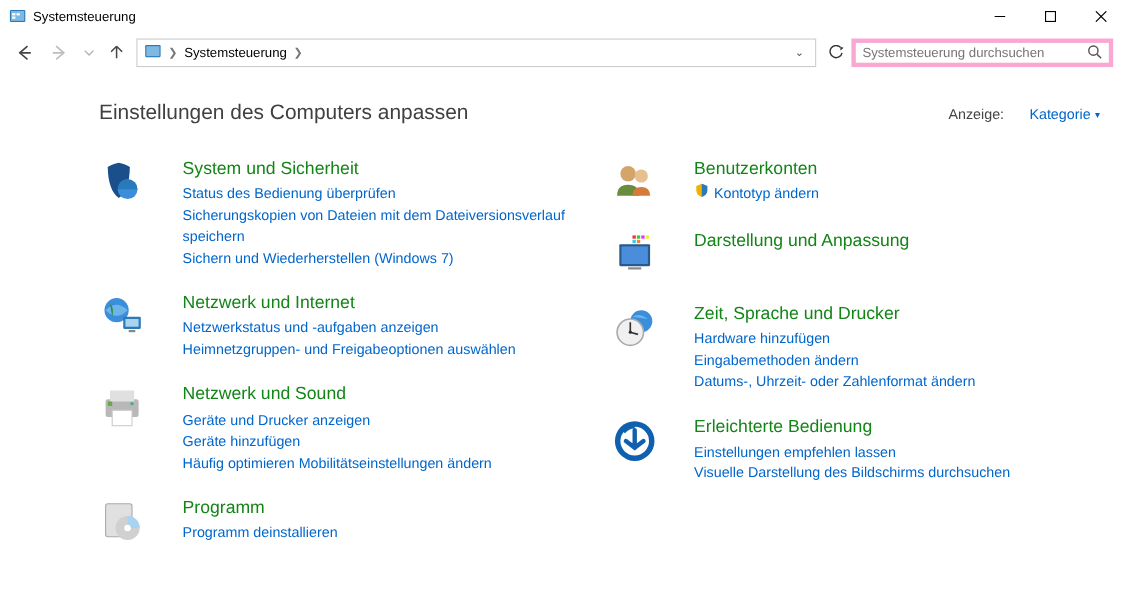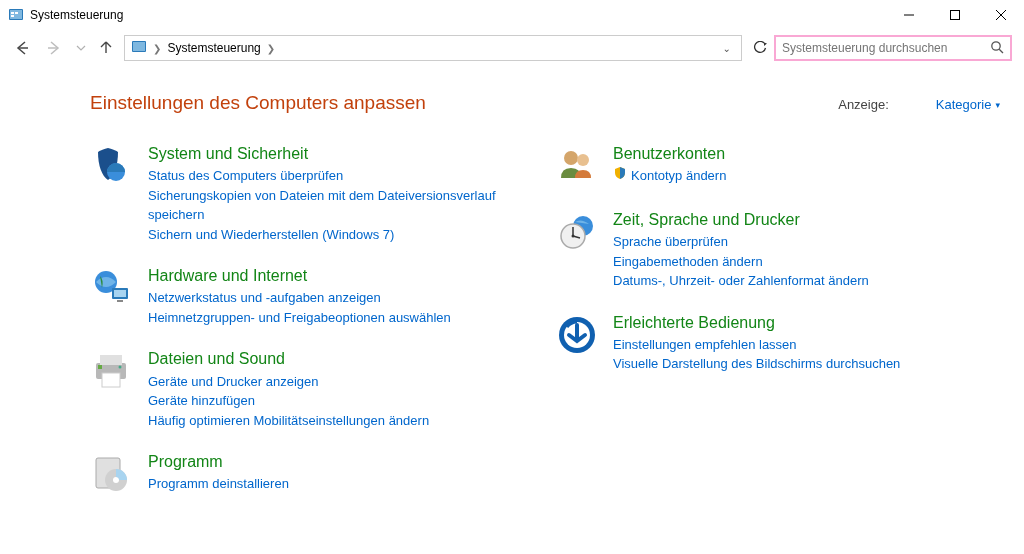--- a/index.html
+++ b/index.html
@@ -16,35 +16,35 @@
 .nav-arrow { width: 20px; height: 20px; display: flex; align-items: center; justify-content: center; opacity: .55; }
 .nav-arrow.enabled { opacity: .9; }
 .nav-caret { opacity: .5; }
 .nav-up { opacity: .9; }
 .addressbar { flex: 1; height: 26px; border: 1px solid #ccc; margin: 0 4px 0 10px; display: flex; align-items: center; padding: 0 6px; font-size: 12px; gap: 6px; }
 .addressbar .crumb { color: #000; }
 .addressbar .sep { color: #777; font-size: 10px; }
 .addressbar .spacer { flex: 1; }
 .addr-caret { color: #555; font-size: 10px; padding: 0 4px; }
 .refresh { width: 28px; height: 26px; display: flex; align-items: center; justify-content: center; color: #333; }
-.searchbox { width: 238px; height: 26px; border: 2px solid #f9a8d4; display: flex; align-items: center; padding: 0 6px; }
+.searchbox { width: 238px; height: 26px; border: 4px solid #f9a8d4; display: flex; align-items: center; padding: 0 6px; }
 .searchbox input { border: none; outline: none; flex: 1; font-size: 12px; color: #555; background: transparent; }
 .search-icon { color: #555; }
 
 .content { padding: 26px 24px 0 90px; }
 .content-header { display: flex; align-items: baseline; margin-bottom: 30px; }
-.heading { color: #c2410c; font-size: 19px; font-weight: 400; }
-.view-wrap { margin-left: auto; display: flex; align-items: flex-end; gap: 24px; font-size: 13px; }
+.heading { color: #404040; font-size: 19px; font-weight: 400; }
+.view-wrap { margin-left: auto; display: flex; align-items: flex-end; gap: 0; font-size: 13px; }
 .view-label { color: #444; }
 .view-value { color: #0066cc; display: flex; align-items: center; gap: 4px; margin-left: 23px; }
 .view-value .caret { color: #0066cc; font-size: 9px; }
 
 .columns { display: flex; gap: 20px; }
 .col { flex: 1; }
-.category { display: flex; gap: 14px; margin-bottom: 22px; align-items: flex-start; }
+.category { display: flex; gap: 32px; margin-bottom: 22px; align-items: flex-start; }
 .cat-icon { width: 44px; height: 44px; flex-shrink: 0; display: flex; align-items: center; justify-content: center; }
 .cat-body { flex: 1; }
 .cat-title { color: #128516; font-size: 16px; font-weight: 400; margin-bottom: 3px; line-height: 1.2; display: block; }
 .cat-link { color: #0066cc; font-size: 13px; display: block; line-height: 1.5; }
 .cat-link.with-shield { display: flex; align-items: flex-start; gap: 4px; }
 .shield-mini { width: 14px; height: 14px; display: inline-flex; }
 </style>
 </head>
 <body>
 
@@ -145,56 +145,56 @@
       <div class="category">
         <span class="cat-icon">
           <svg width="44" height="44" viewBox="0 0 44 44">
               <path d="M18 4 C10 6 8 8 8 8 C8 22 12 32 18 36 C24 32 28 22 28 8 C28 8 26 6 18 4 Z" fill="#1b4f8c"></path>
               <circle cx="26" cy="28" r="9" fill="#3a8edb"></circle>
               <path d="M17 28 A9 9 0 0 1 35 28 Z" fill="#2a7ab9"></path>
             </svg>
         </span>
         <div class="cat-body">
           <a class="cat-title">System und Sicherheit</a>
-          <a class="cat-link">Status des Computers überprüfen</a>
+          <a class="cat-link">Status des Bedienung überprüfen</a>
           <a class="cat-link">Sicherungskopien von Dateien mit dem Dateiversionsverlauf speichern</a>
           <a class="cat-link">Sichern und Wiederherstellen (Windows 7)</a>
         </div>
       </div>
 
       <div class="category">
         <span class="cat-icon">
           <svg width="44" height="44" viewBox="0 0 44 44">
               <circle cx="16" cy="16" r="11" fill="#3a8edb"></circle>
               <path d="M6 16 Q16 6 26 16 Q16 26 6 16" fill="#6fb4e8"></path>
               <path d="M10 10 Q14 14 12 22" fill="#2d8b3f"></path>
               <rect x="22" y="22" width="16" height="11" rx="1" fill="#2a7ab9"></rect>
               <rect x="24" y="24" width="12" height="7" fill="#a8d4f0"></rect>
               <rect x="27" y="34" width="6" height="2" fill="#888"></rect>
             </svg>
         </span>
         <div class="cat-body">
-          <a class="cat-title">Hardware und Internet</a>
+          <a class="cat-title">Netzwerk und Internet</a>
           <a class="cat-link">Netzwerkstatus und -aufgaben anzeigen</a>
           <a class="cat-link">Heimnetzgruppen- und Freigabeoptionen auswählen</a>
         </div>
       </div>
 
       <div class="category">
         <span class="cat-icon">
           <svg width="44" height="44" viewBox="0 0 44 44">
               <rect x="6" y="14" width="30" height="16" rx="2" fill="#b8b8b8"></rect>
               <rect x="10" y="6" width="22" height="10" fill="#e0e0e0"></rect>
               <rect x="12" y="24" width="18" height="14" fill="#fff" stroke="#ccc"></rect>
               <circle cx="30" cy="18" r="1.5" fill="#4a8"></circle>
               <rect x="8" y="16" width="4" height="4" fill="#6a4"></rect>
             </svg>
         </span>
         <div class="cat-body">
-          <a class="cat-title">Dateien und Sound</a>
+          <a class="cat-title">Netzwerk und Sound</a>
           <a class="cat-link">Geräte und Drucker anzeigen</a>
           <a class="cat-link">Geräte hinzufügen</a>
           <a class="cat-link">Häufig optimieren Mobilitätseinstellungen ändern</a>
         </div>
       </div>
 
       <div class="category">
         <span class="cat-icon">
           <svg width="44" height="44" viewBox="0 0 44 44">
               <rect x="6" y="6" width="24" height="30" rx="2" fill="#e0e0e0" stroke="#aaa"></rect>
@@ -229,35 +229,53 @@
                 <svg width="14" height="14" viewBox="0 0 14 14">
                   <path d="M7 1 L12 3 L12 7 C12 10 10 12 7 13 C4 12 2 10 2 7 L2 3 Z" fill="#f0b000"></path>
                   <path d="M7 1 L7 13 C10 12 12 10 12 7 L12 3 Z" fill="#2a7ab9"></path>
                 </svg>
               </span>
             <span>Kontotyp ändern</span>
           </a>
         </div>
       </div>
 
+      <div class="category">
+        <span class="cat-icon">
+          <svg width="44" height="44" viewBox="0 0 44 44">
+              <rect x="8" y="12" width="28" height="20" rx="1" fill="#2a5a8c"></rect>
+              <rect x="10" y="14" width="24" height="16" fill="#4a8edb"></rect>
+              <rect x="16" y="33" width="12" height="2" fill="#888"></rect>
+              <rect x="20" y="4" width="3" height="3" fill="#e33"></rect>
+              <rect x="24" y="4" width="3" height="3" fill="#3c3"></rect>
+              <rect x="28" y="4" width="3" height="3" fill="#e3e"></rect>
+              <rect x="32" y="4" width="3" height="3" fill="#ee3"></rect>
+              <rect x="20" y="8" width="3" height="3" fill="#3ce"></rect>
+              <rect x="24" y="8" width="3" height="3" fill="#e83"></rect>
+            </svg>
+        </span>
+        <div class="cat-body">
+          <a class="cat-title">Darstellung und Anpassung</a>
+        </div>
+      </div>
 
       <div class="category">
         <span class="cat-icon">
           <svg width="44" height="44" viewBox="0 0 44 44">
               <circle cx="28" cy="16" r="10" fill="#3a8edb"></circle>
               <path d="M20 12 Q26 8 34 14" fill="#6fb4e8"></path>
               <circle cx="18" cy="26" r="12" fill="#f0f0f0" stroke="#aaa" stroke-width="1.5"></circle>
               <line x1="18" y1="26" x2="18" y2="17" stroke="#333" stroke-width="1.5"></line>
               <line x1="18" y1="26" x2="25" y2="28" stroke="#333" stroke-width="1.5"></line>
               <circle cx="18" cy="26" r="1.5" fill="#333"></circle>
             </svg>
         </span>
         <div class="cat-body">
           <a class="cat-title">Zeit, Sprache und Drucker</a>
-          <a class="cat-link">Sprache überprüfen</a>
+          <a class="cat-link">Hardware hinzufügen</a>
           <a class="cat-link">Eingabemethoden ändern</a>
           <a class="cat-link">Datums-, Uhrzeit- oder Zahlenformat ändern</a>
         </div>
       </div>
 
       <div class="category">
         <span class="cat-icon">
           <svg width="44" height="44" viewBox="0 0 44 44">
               <circle cx="22" cy="22" r="18" fill="#1060b0"></circle>
               <circle cx="22" cy="22" r="13" fill="#fff"></circle>

